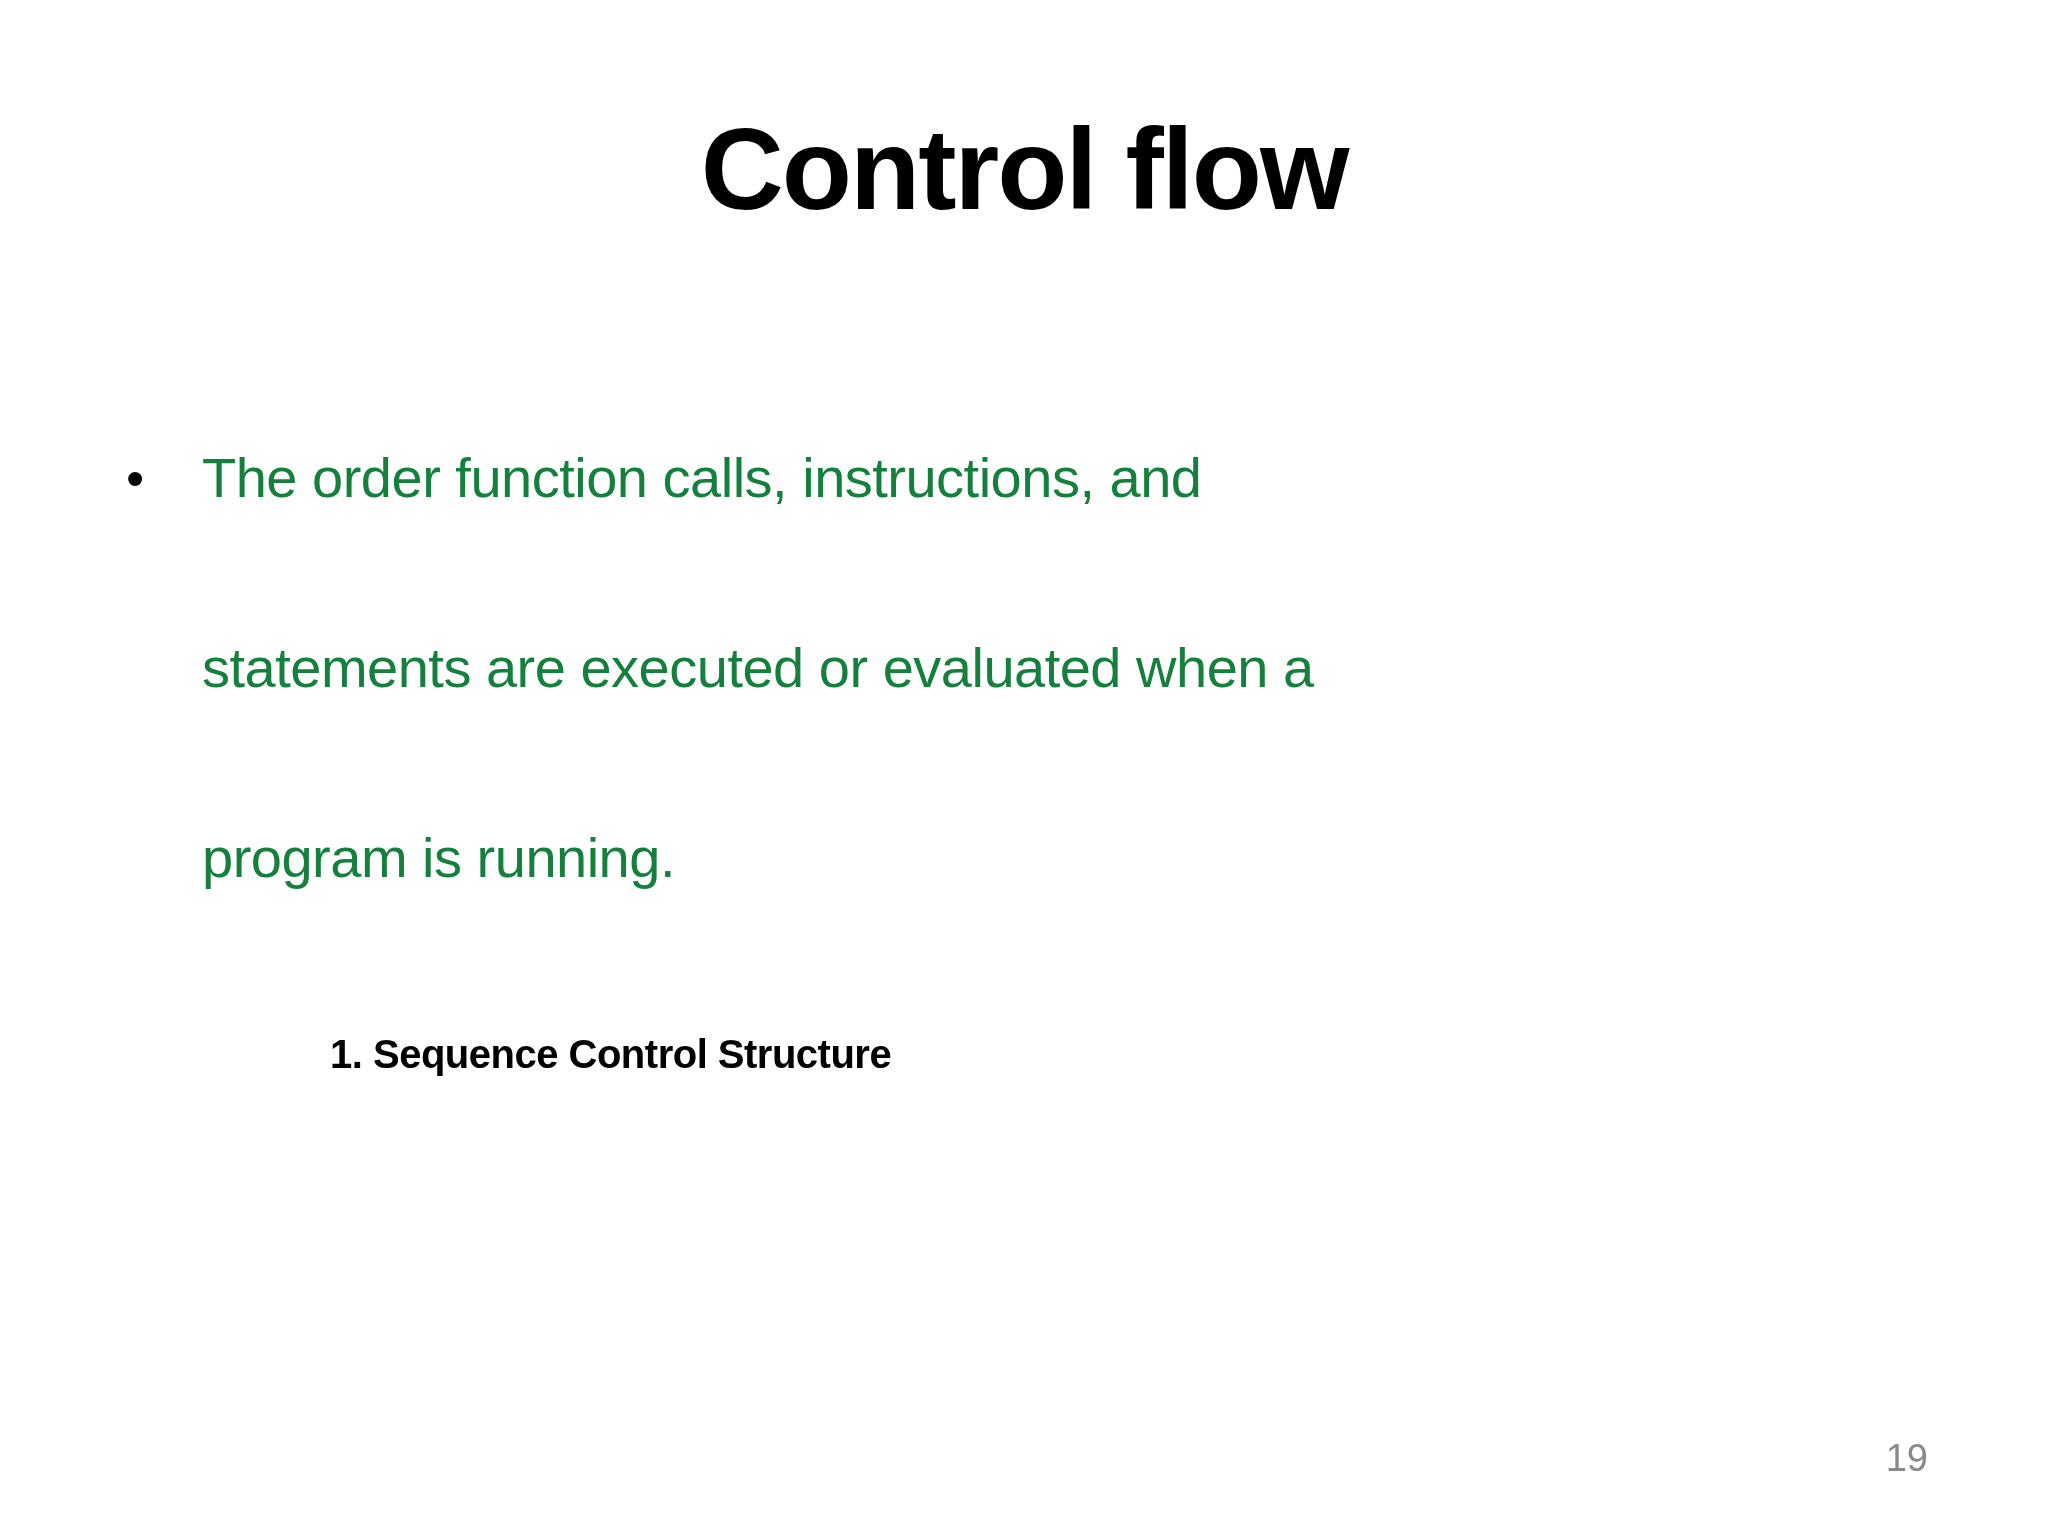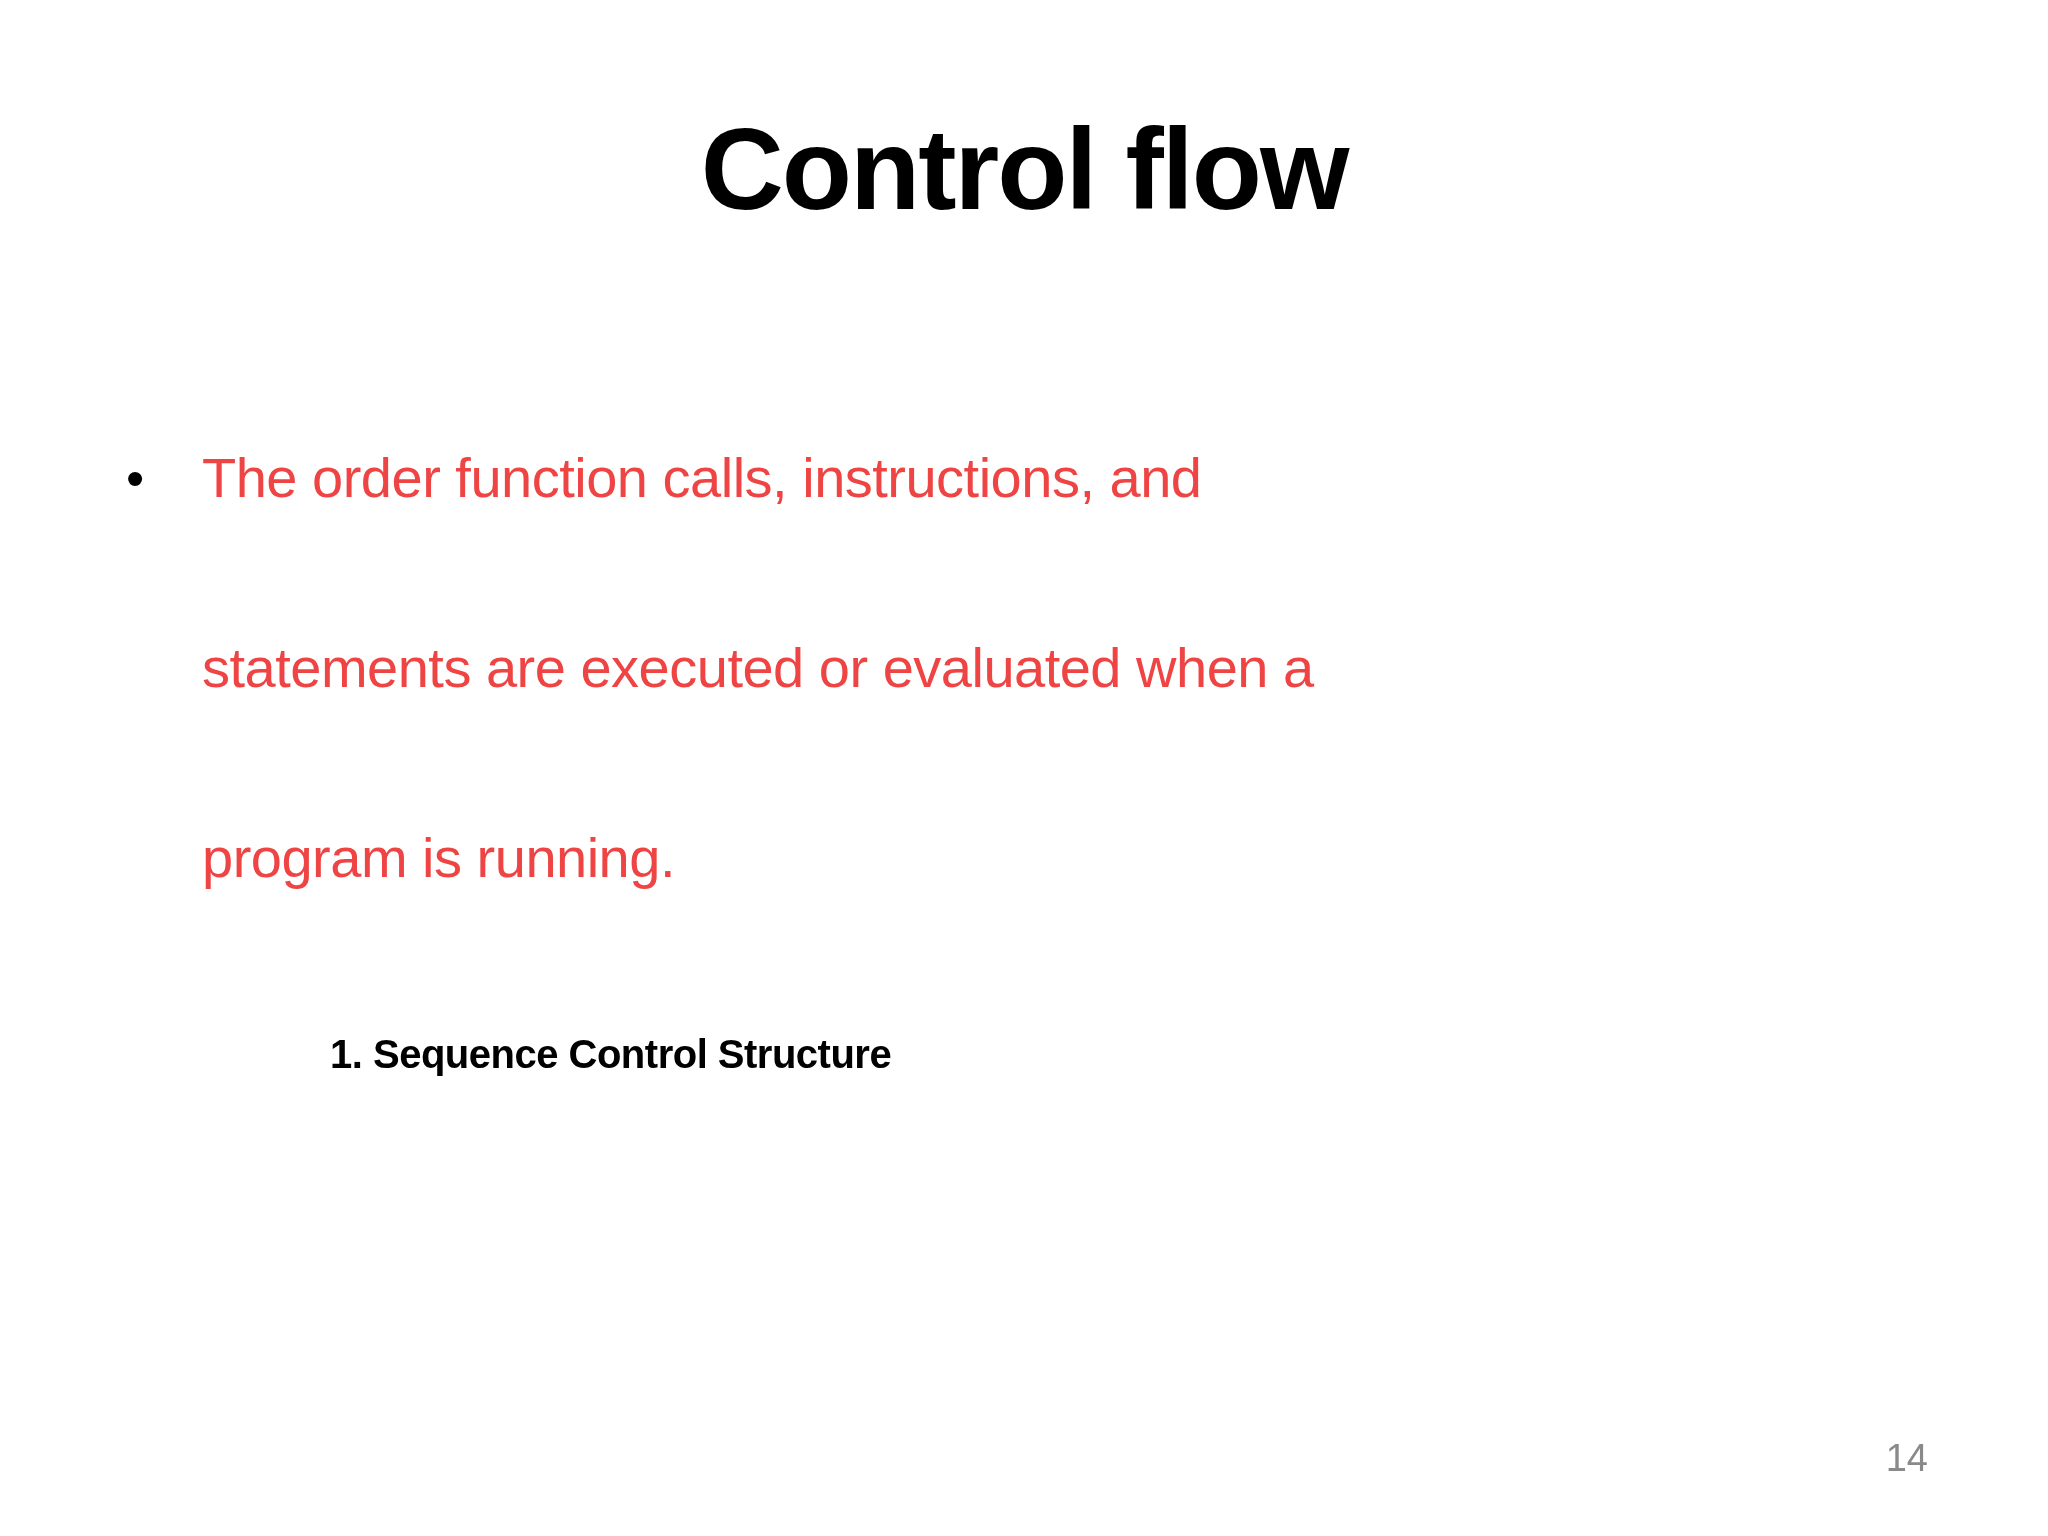--- a/index.html
+++ b/index.html
@@ -44,21 +44,21 @@
     top: 0;
     font-size: 52px;
     line-height: 190px;
     color: #000000;
   }
   .bullet-text-line {
     margin-left: 202px;
     font-size: 56px;
     line-height: 190px;
     letter-spacing: -0.5px;
-    color: #ef4444;
+    color: #15803d;
     white-space: nowrap;
   }
   .numbered-item {
     margin-left: 330px;
     font-size: 40px;
     font-weight: 700;
     line-height: 190px;
     letter-spacing: -0.5px;
     color: #000000;
     white-space: nowrap;
@@ -87,15 +87,15 @@
       <div class="bullet-text-line">The order function calls, instructions, and</div>
       <div class="bullet-text-line">statements are executed or evaluated when a</div>
       <div class="bullet-text-line">program is running.</div>
     </div>
 
     <div class="numbered-item first">1. Sequence Control Structure</div>
 
 
   </div>
 
-  <div class="page-number">14</div>
+  <div class="page-number">19</div>
 
 </div>
 
 </body></html>

